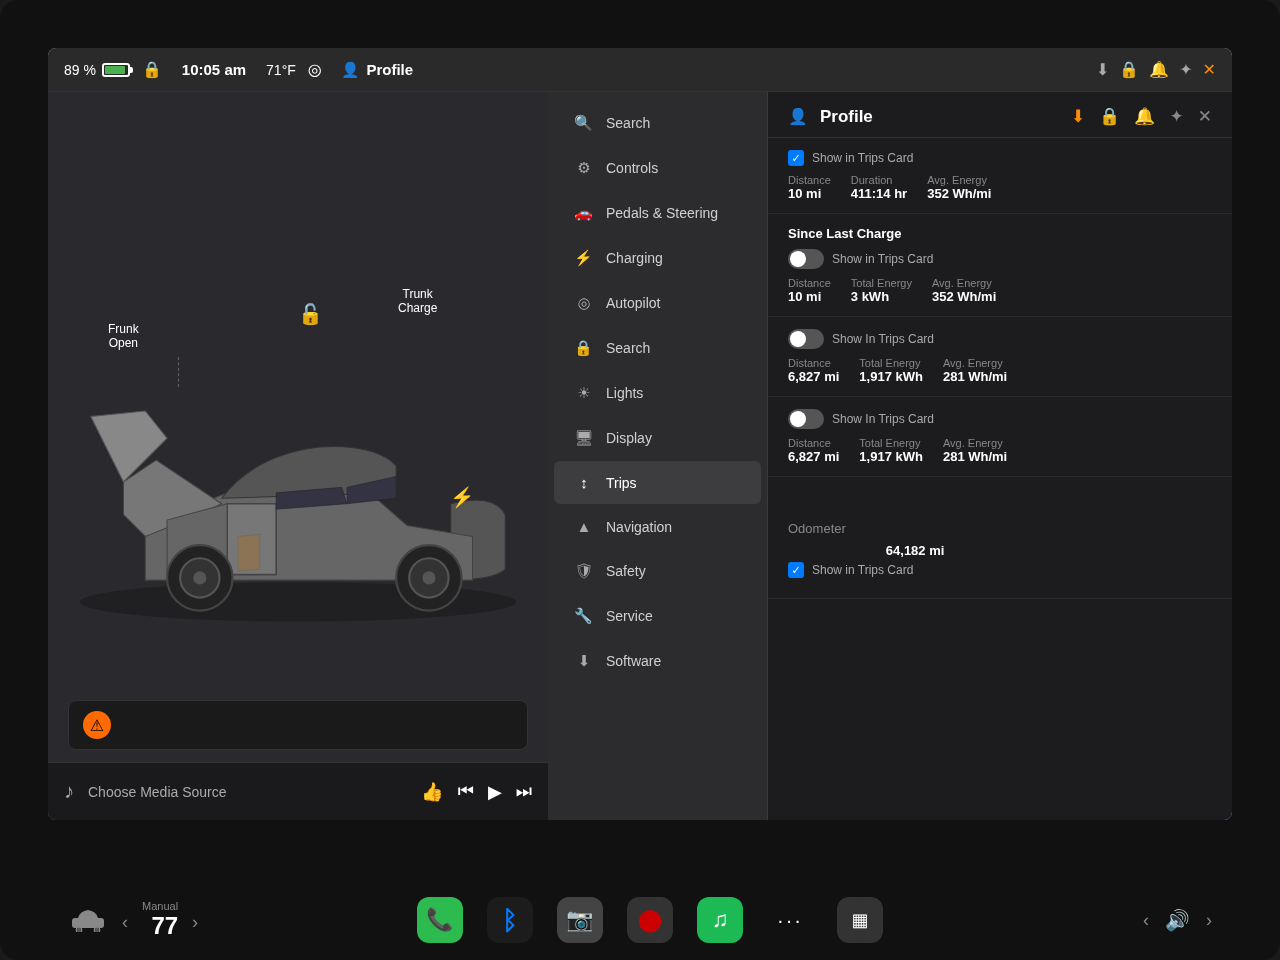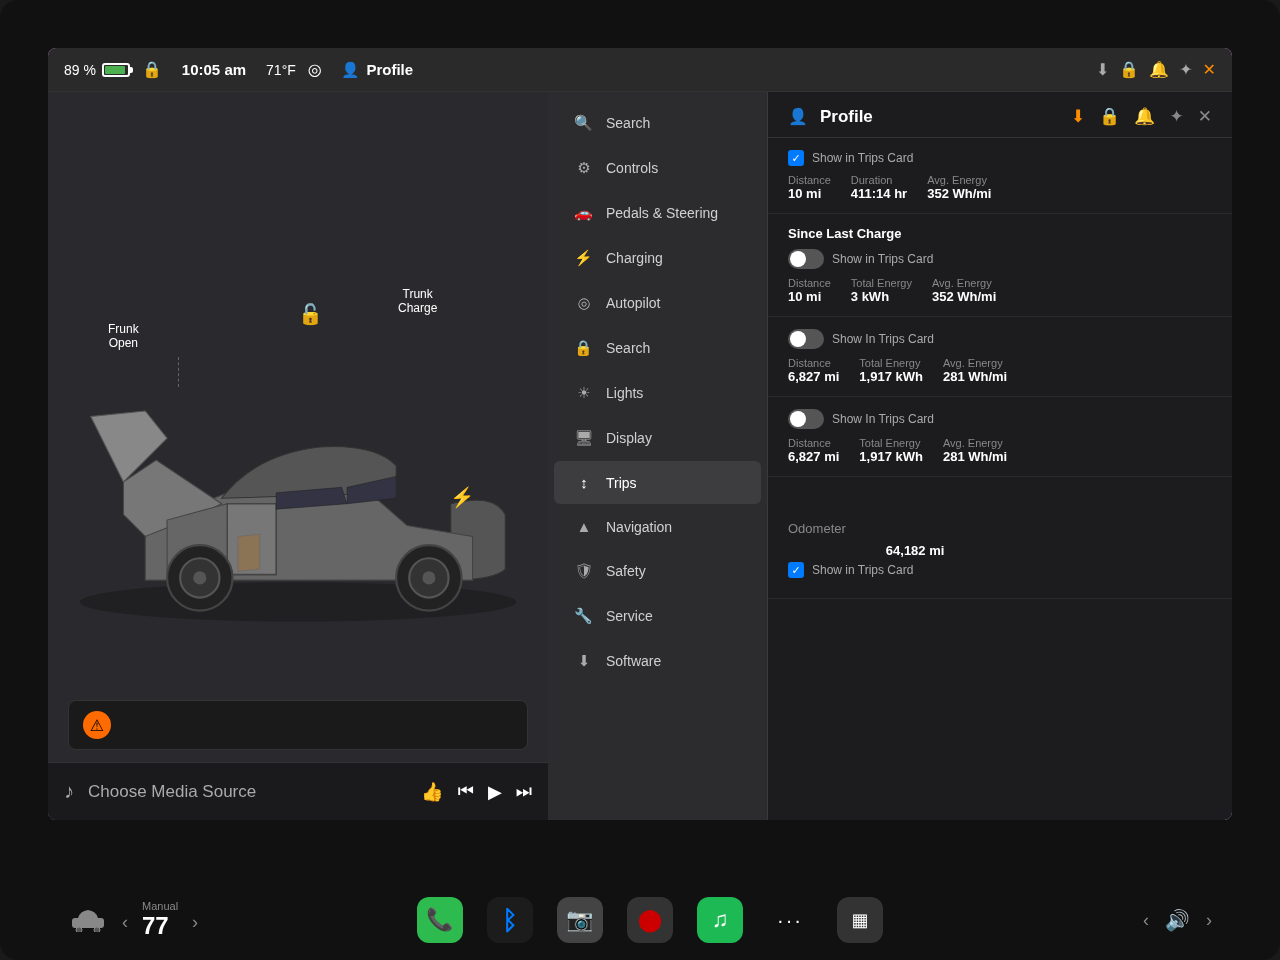--- a/index.html
+++ b/index.html
@@ -202,21 +202,21 @@
       right: 0;
       height: 58px;
       background: #1a1a1c;
       border-top: 1px solid #333;
       display: flex;
       align-items: center;
       padding: 0 16px;
       gap: 14px;
     }
     .media-note { font-size: 20px; color: #aaa; }
-    .media-source { color: #aaa; font-size: 17px; }
+    .media-source { color: #aaa; font-size: 14px; }
     .media-spacer { flex: 1; }
     .media-btn { font-size: 18px; color: #fff; cursor: pointer; }
 
     
     .menu-panel {
       width: 220px;
       flex-shrink: 0;
       background: #2c2c2e;
       border-right: 1px solid #3a3a3a;
       overflow-y: auto;
@@ -384,21 +384,21 @@
     .car-icon-btn {
       width: 40px;
       height: 40px;
       display: flex;
       align-items: center;
       justify-content: center;
     }
     .temp-display {
       display: flex;
       flex-direction: column;
-      align-items: flex-start;
+      align-items: flex-end;
       color: #fff;
     }
     .temp-label { font-size: 11px; color: #888; }
     .temp-value { font-size: 24px; font-weight: 700; color: #fff; }
     .taskbar-center {
       flex: 1;
       display: flex;
       align-items: center;
       justify-content: center;
       gap: 24px;

